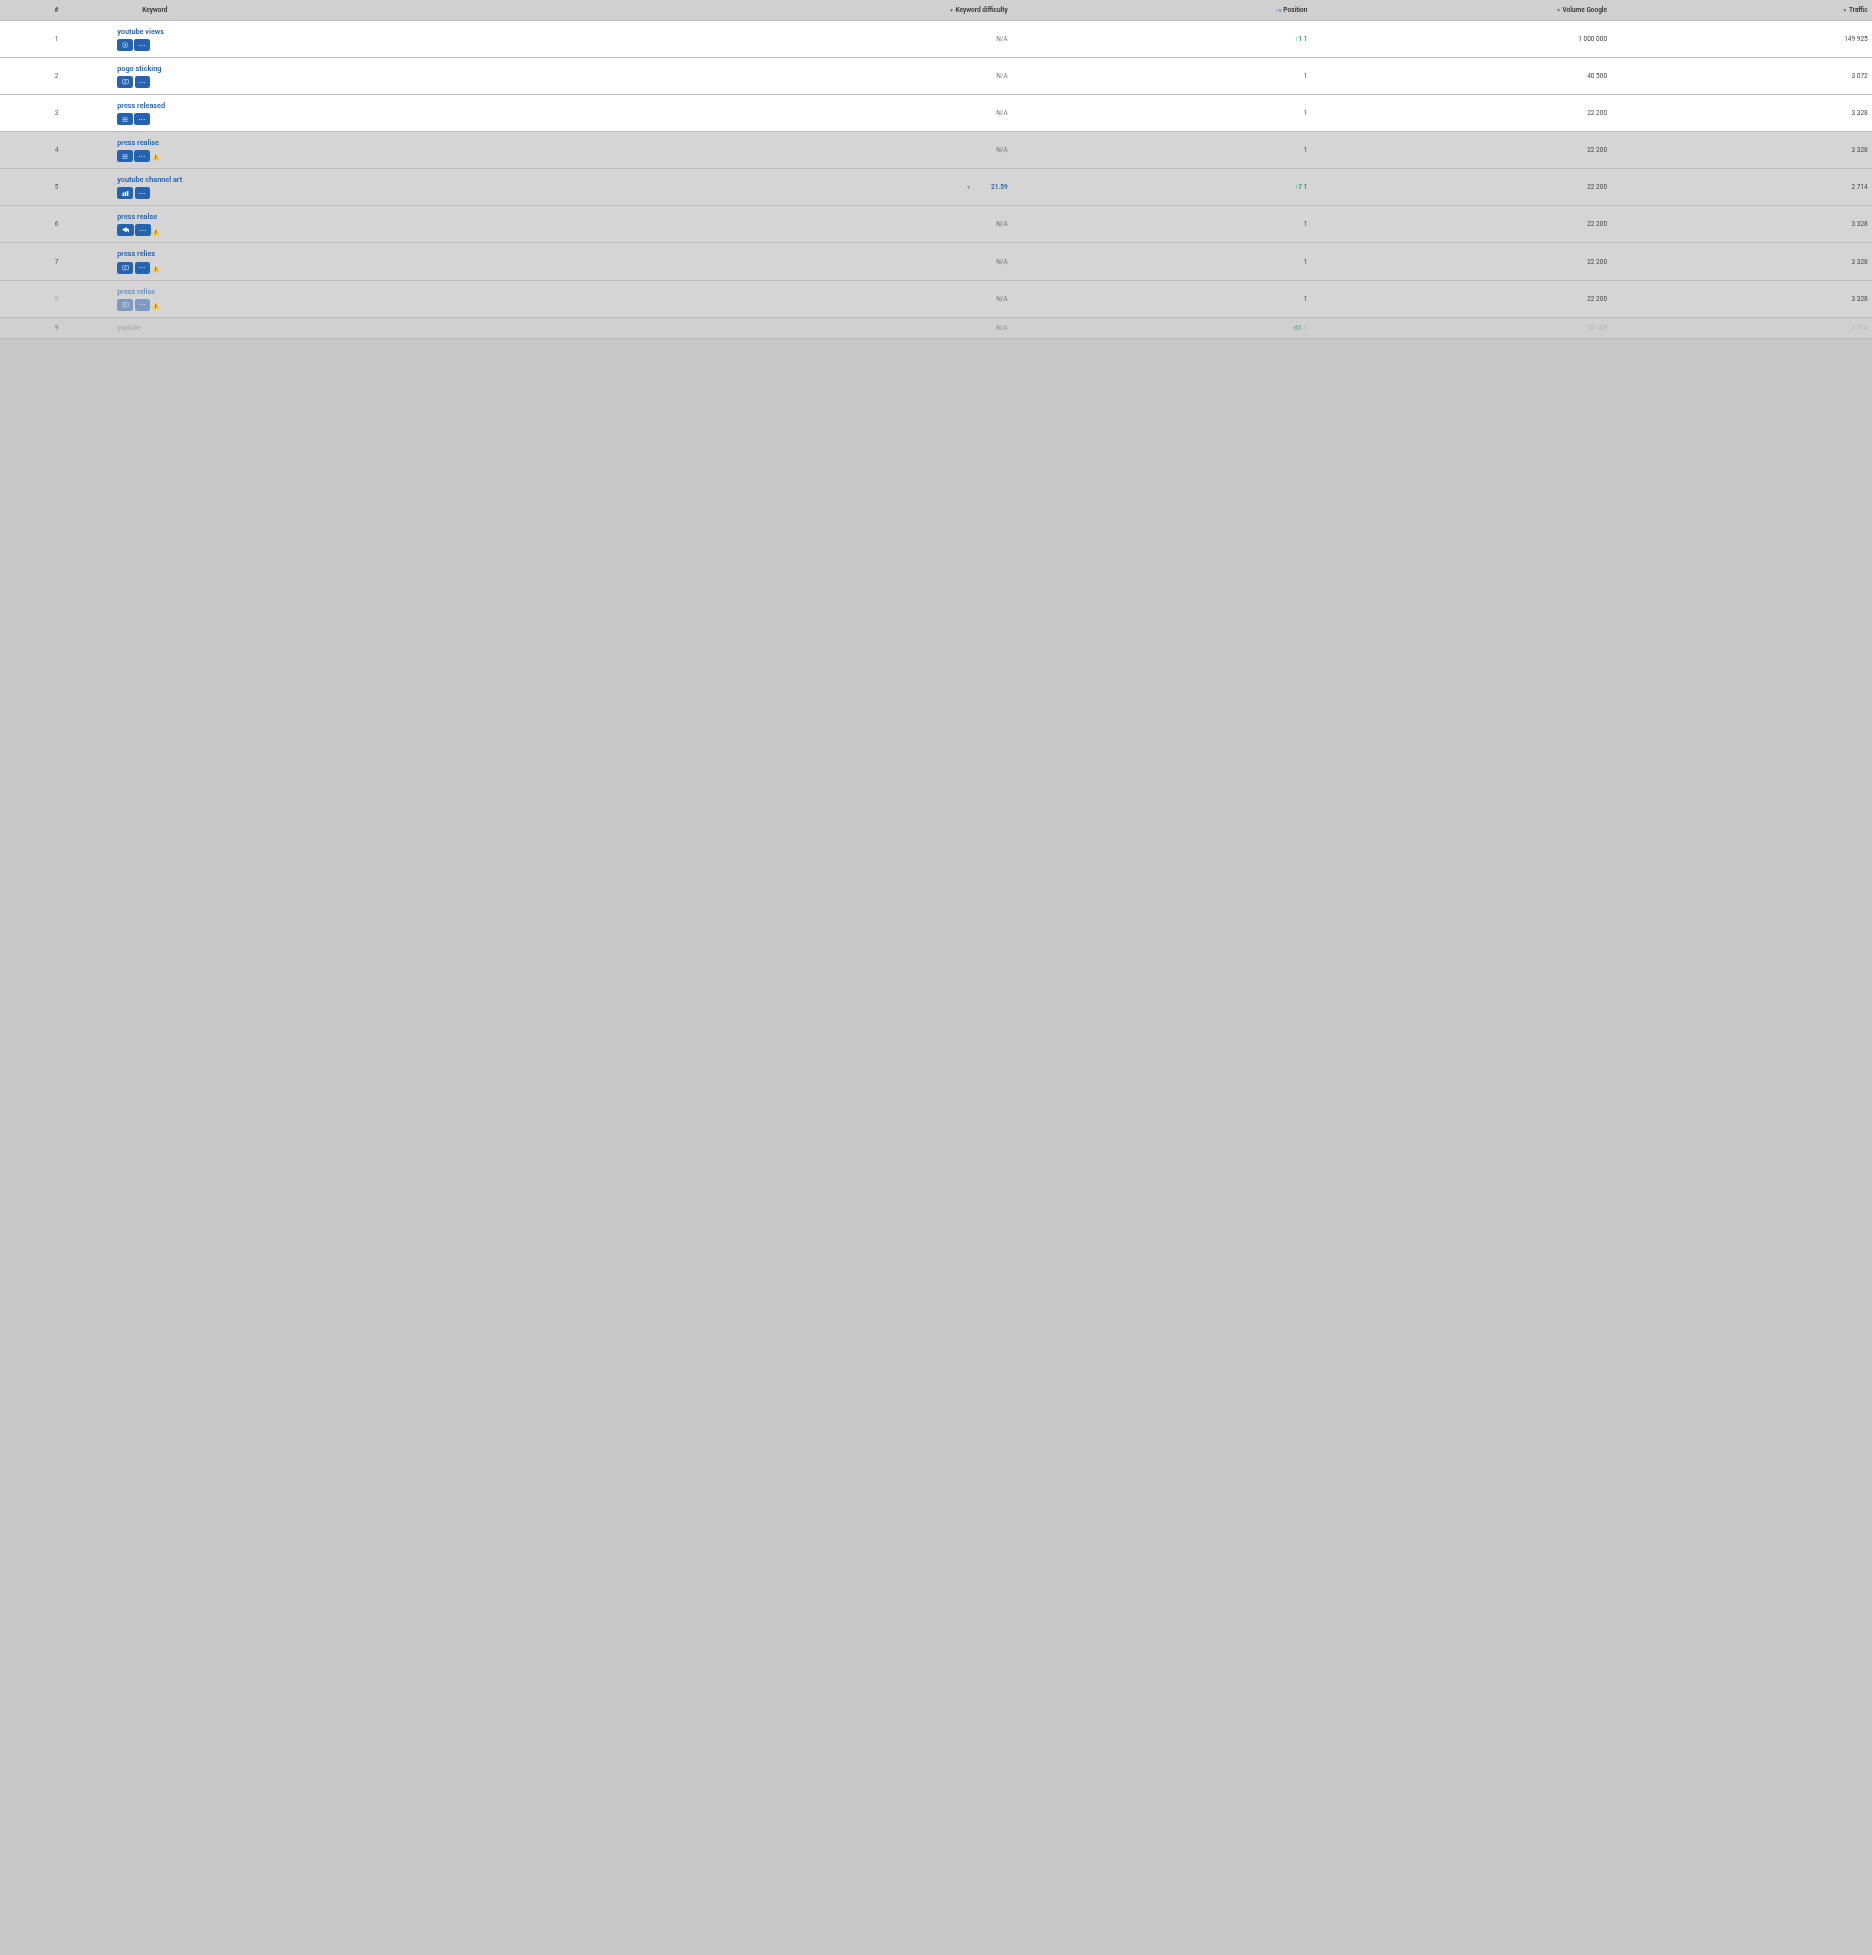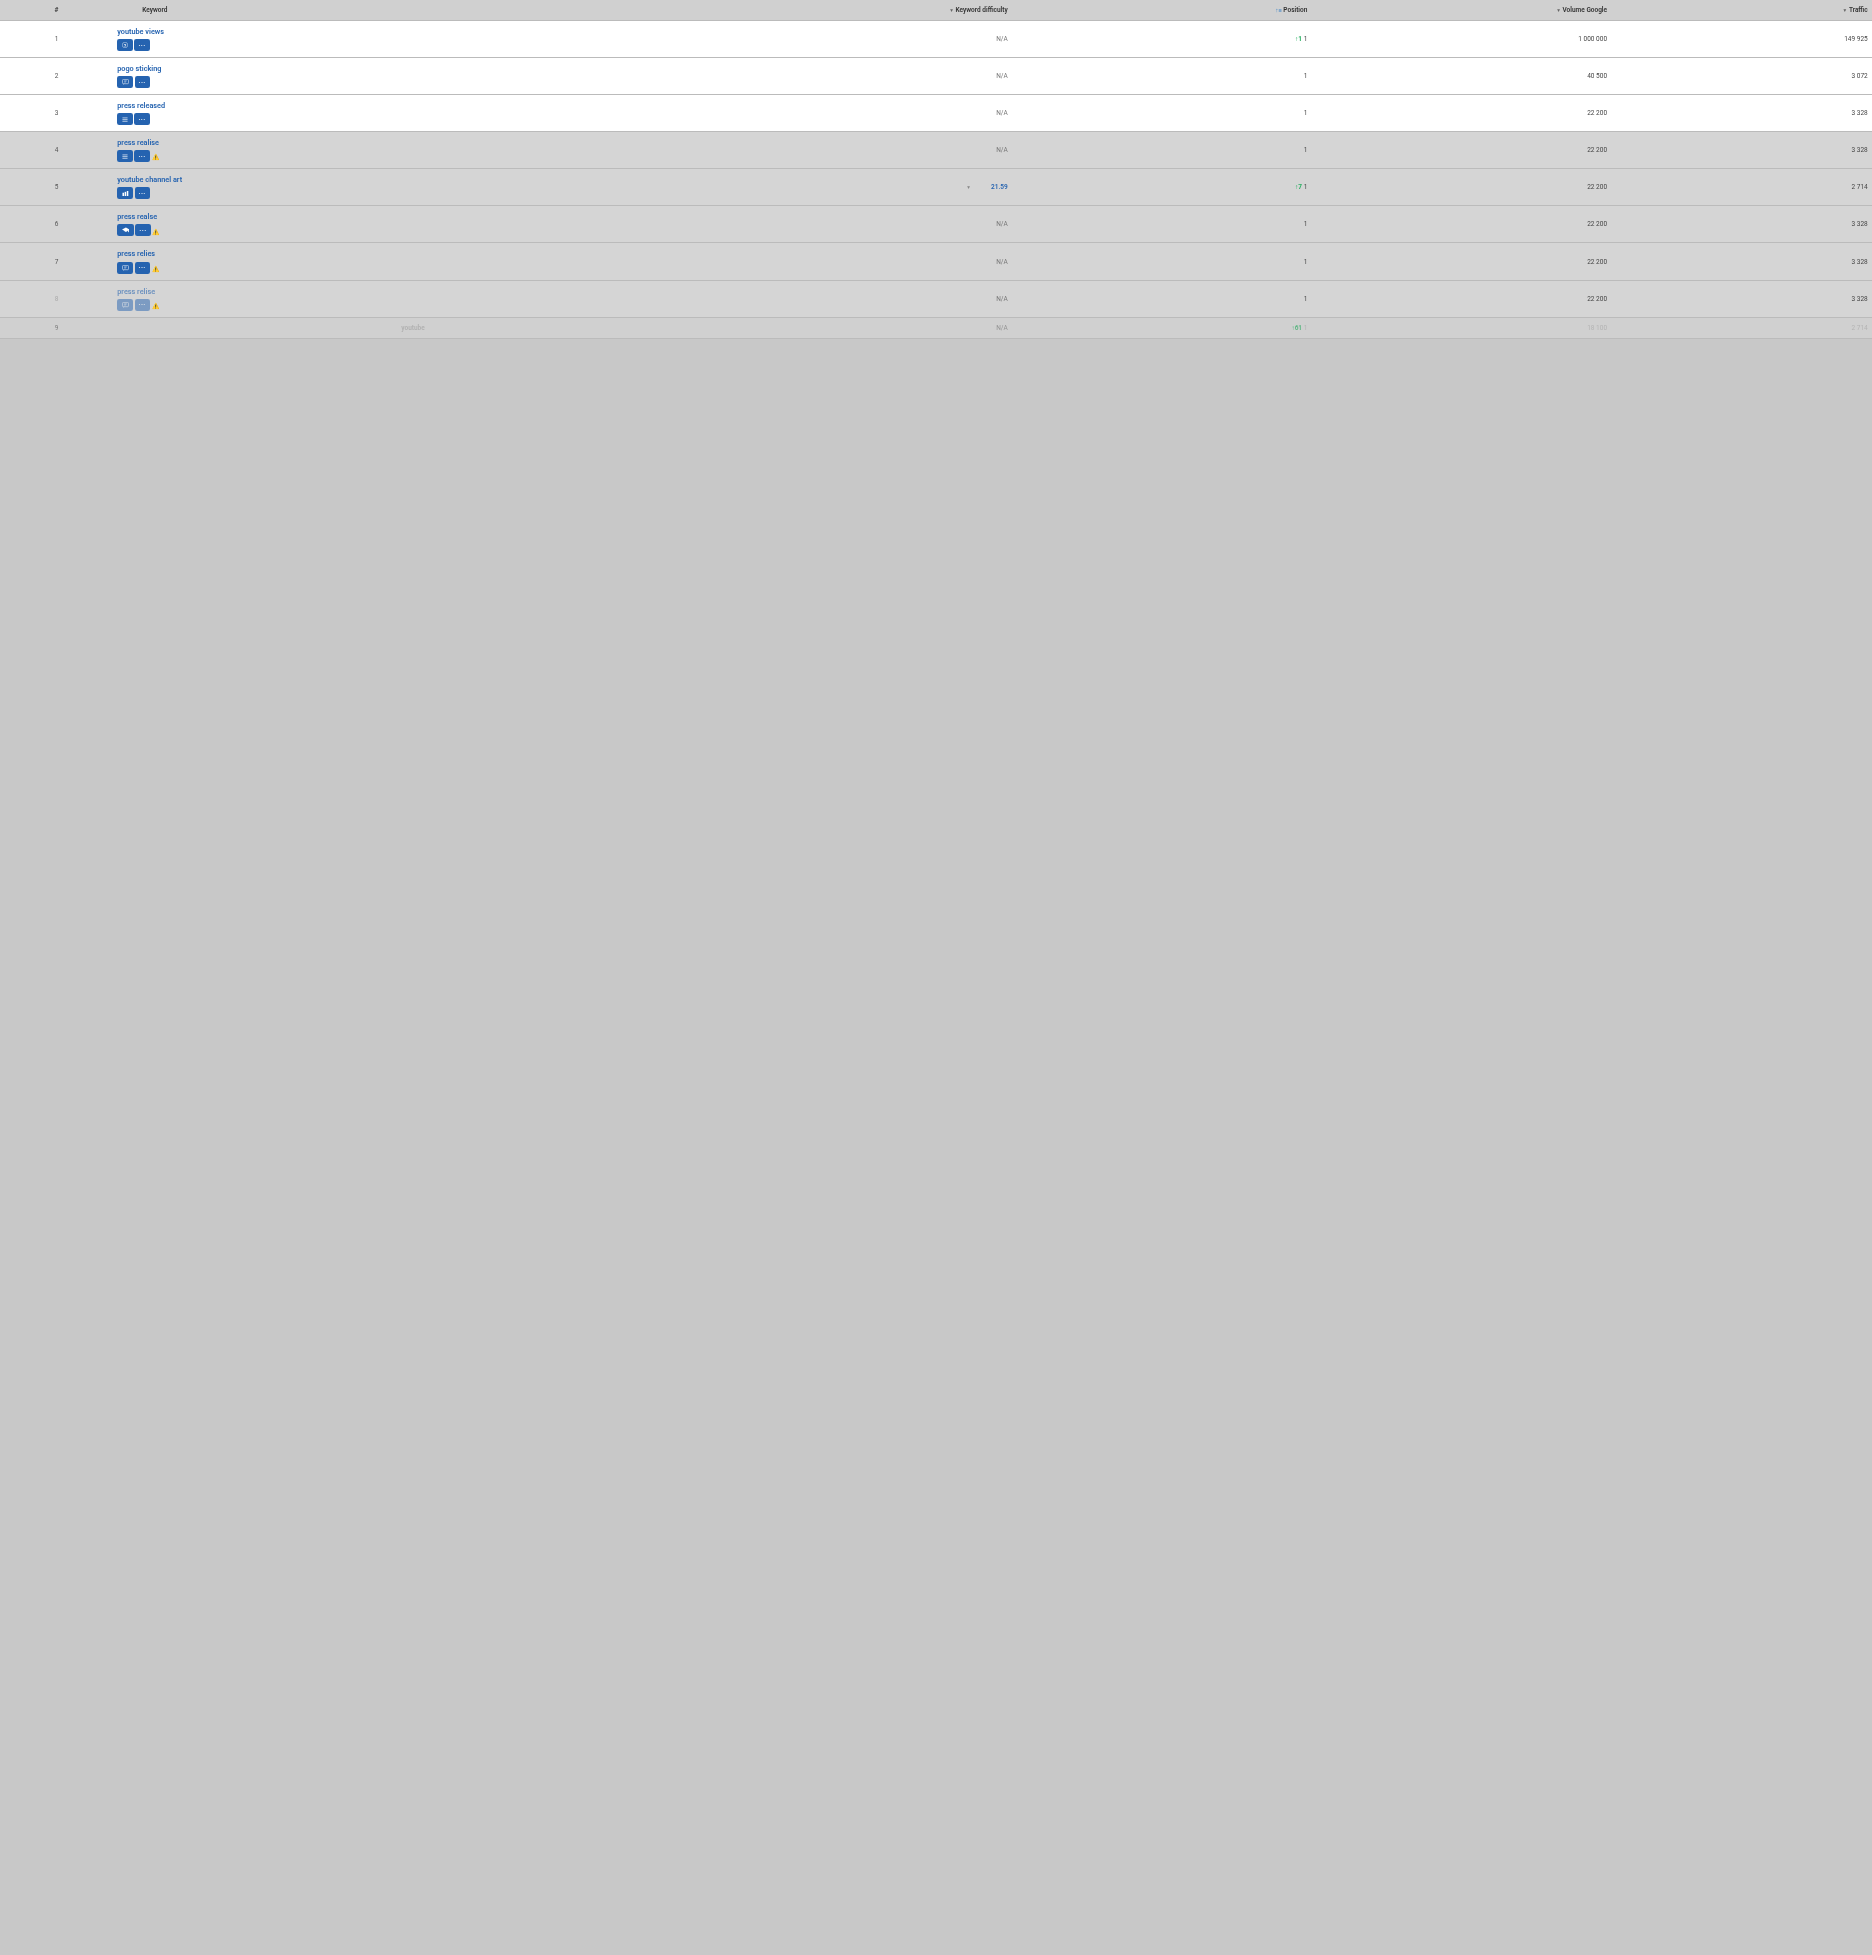--- a/index.html
+++ b/index.html
@@ -379,21 +379,21 @@
             </div>
           </td>
           <td><span class="na-text">N/A</span></td>
           <td><span style="color:#444">1</span></td>
           <td>22 200</td>
           <td>3 328</td>
         </tr>
         <tr class="row-faded">
           <td class="col-hash" style="color: rgb(85, 85, 85);">9</td>
           <td class="col-keyword">
-            <a class="keyword-link faded" href="#" style="color: rgb(136, 136, 136); font-weight: 700; font-size: 6.5px; text-align: center;">youtube</a>
+            <a class="keyword-link faded" href="#" style="color: rgb(136, 136, 136); font-weight: 700; font-size: 6.5px;">youtube</a>
           </td>
           <td style="color: rgb(170, 170, 170);"><span class="na-text">N/A</span></td>
           <td><span class="position-up">↑61</span> <span style="color:#aaa">1</span></td>
           <td style="color: rgb(170, 170, 170);">18 100</td>
           <td style="color: rgb(170, 170, 170);">2 714</td>
         </tr>
       </tbody>
   </table>
 </div>
 

